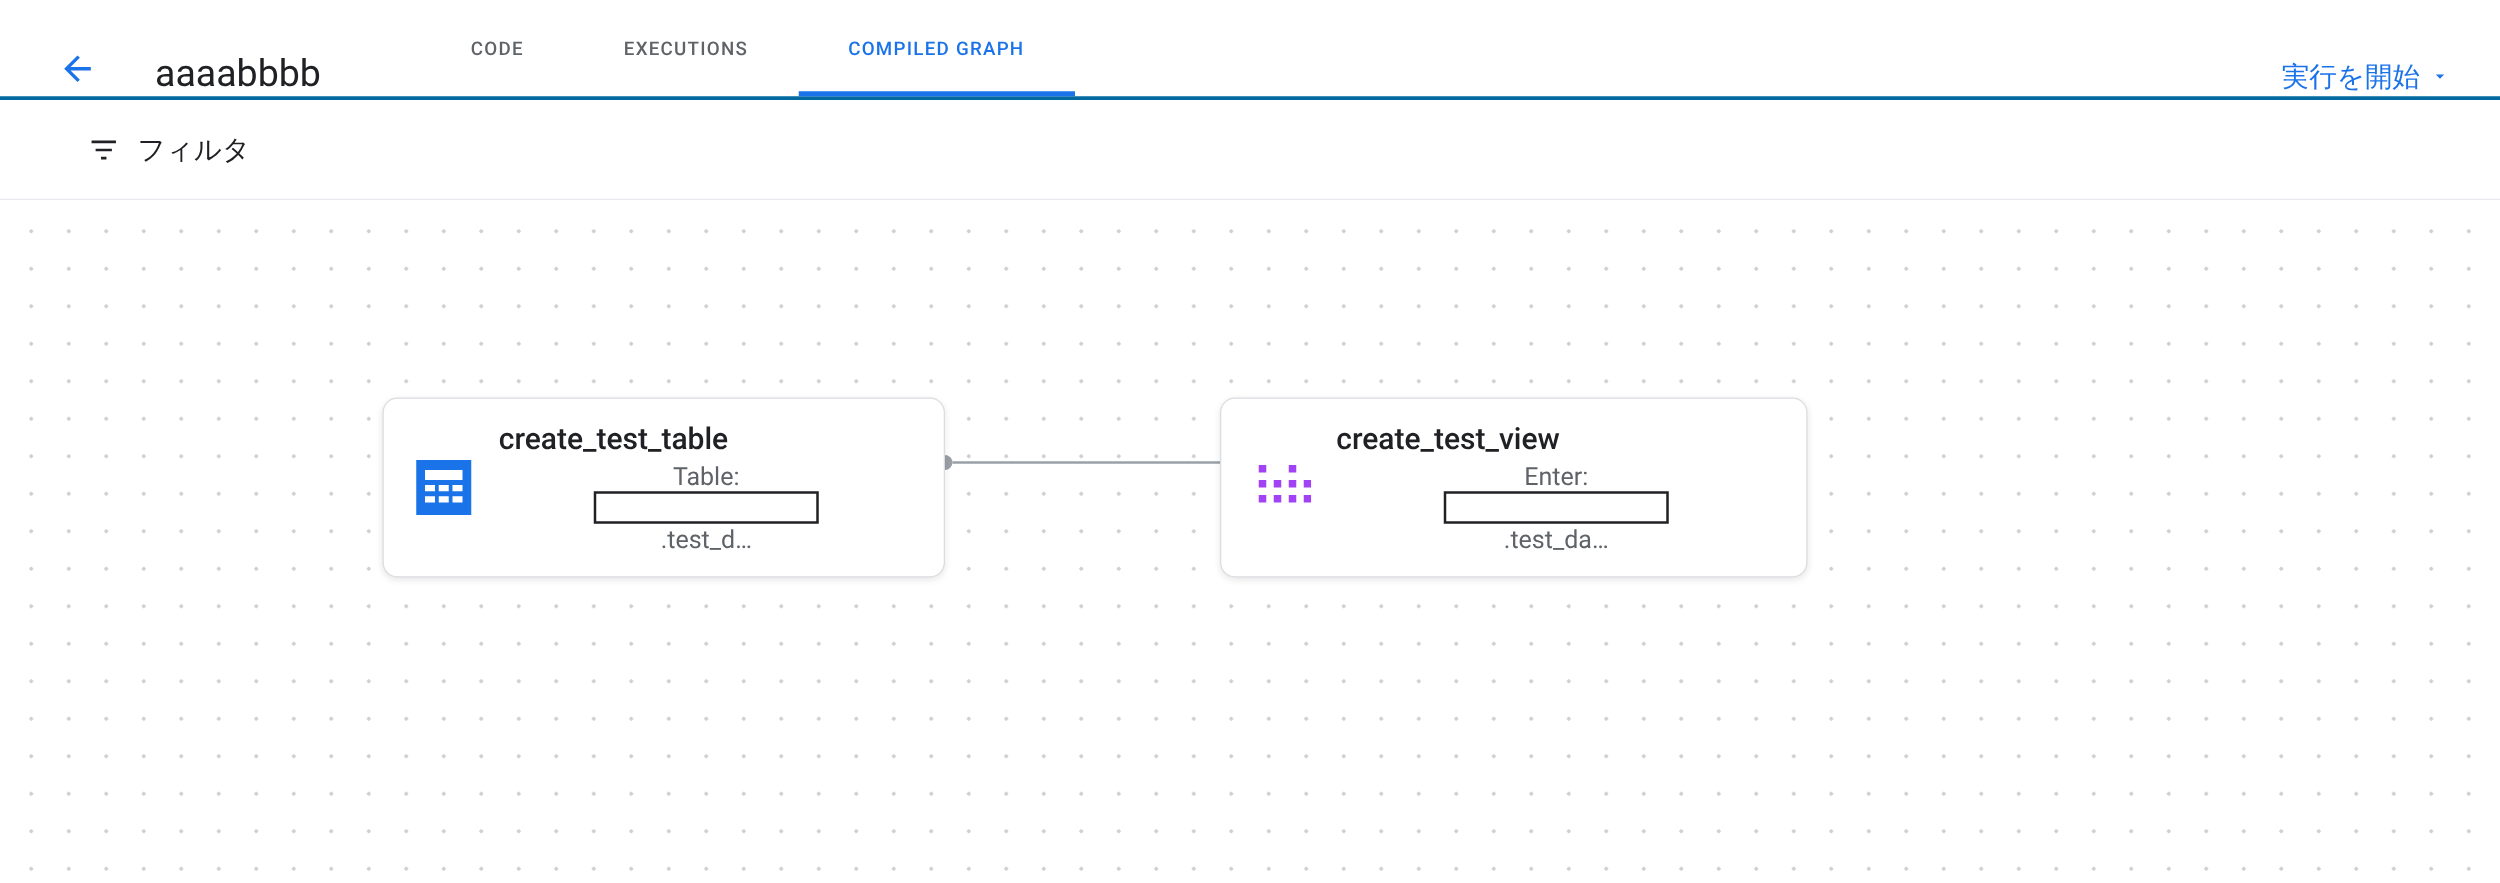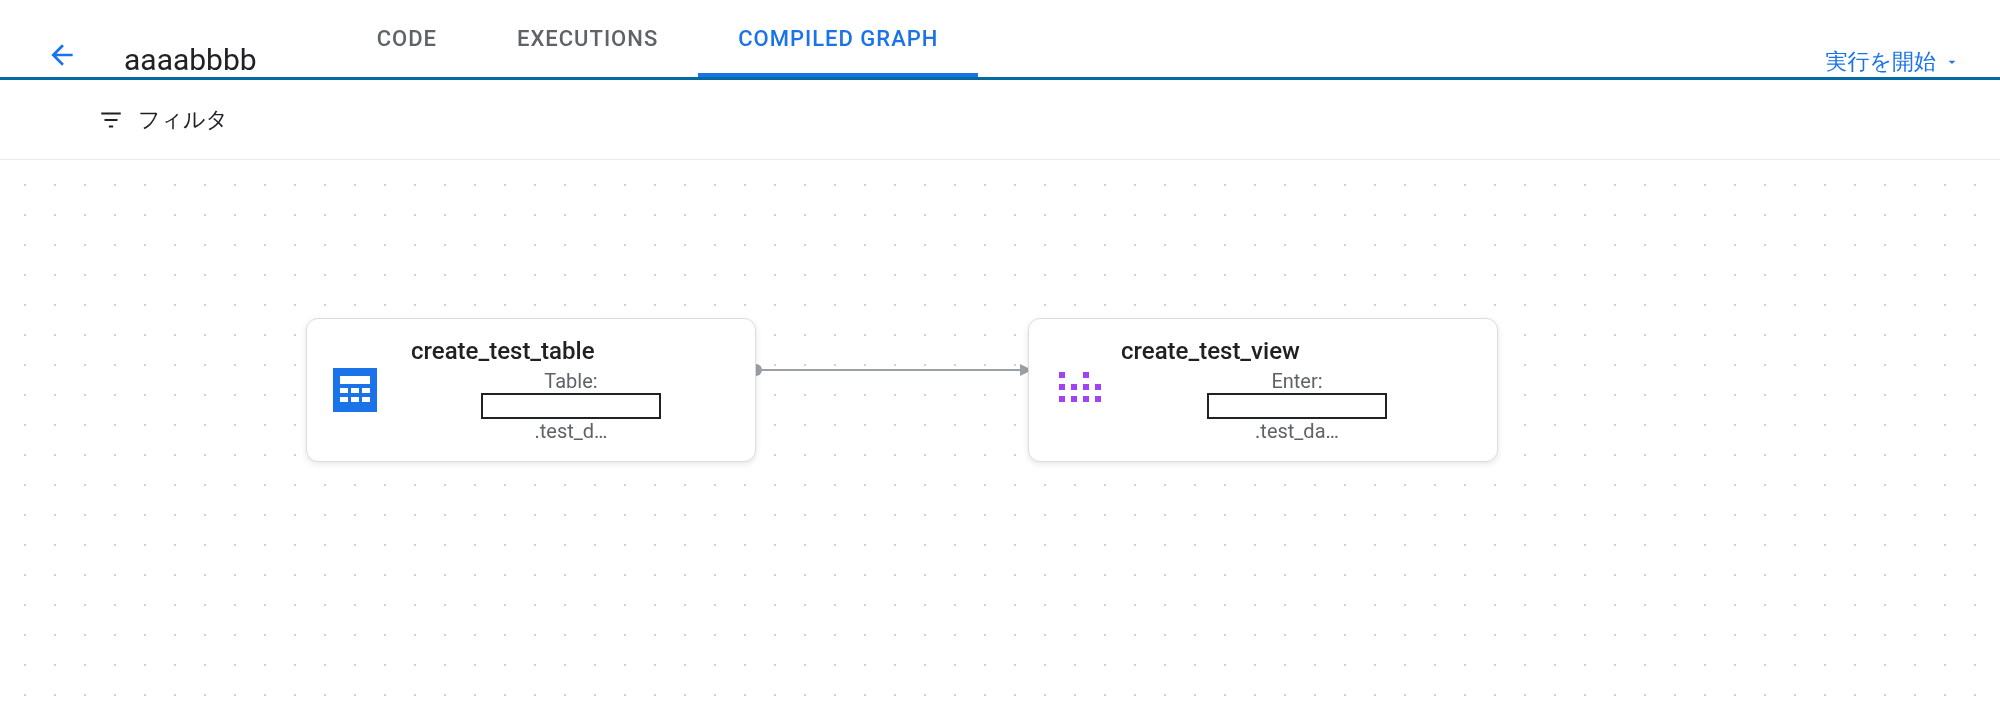--- a/index.html
+++ b/index.html
@@ -41,21 +41,21 @@
       display: flex;
       align-items: center;
       height: 100%;
       flex: 1;
     }
     .tab {
       padding: 0 40px;
       height: 100%;
       display: flex;
       align-items: center;
-      font-size: 22px;
+      font-size: 15px;
       font-weight: 500;
       letter-spacing: 1px;
       color: #5f6368;
       cursor: pointer;
       position: relative;
     }
     .tab.active {
       color: #1a73e8;
     }
     .tab.active::after {
@@ -76,21 +76,21 @@
       cursor: pointer;
       margin-left: 40px;
     }
     .action-button .dropdown-icon {
       margin-left: 8px;
     }
     .filter-bar {
       display: flex;
       align-items: center;
       height: 80px;
-      padding: 0 96px;
+      padding: 0 68px;
       border-bottom: 1px solid #e8eaed;
     }
     .filter-icon {
       width: 30px;
       height: 30px;
       display: flex;
       align-items: center;
       justify-content: center;
       margin-right: 12px;
       color: #202124;
@@ -217,21 +217,21 @@
 </div>
 
 <div class="graph-canvas">
 
   <svg class="edge" style="left:750px; top:200px; width:290px; height:20px;">
     <circle class="edge-dot" cx="6" cy="10" r="6"></circle>
     <line class="edge-line" x1="12" y1="10" x2="270" y2="10"></line>
     <polygon class="edge-arrow" points="270,4 282,10 270,16"></polygon>
   </svg>
 
-  <div class="node" style="left:306px; top:158px; width:450px;gap:12px;">
+  <div class="node" style="left:306px; top:158px; width:450px;">
     <div class="node-icon">
       <svg width="48" height="48" viewBox="0 0 48 48">
         <rect x="2" y="2" width="44" height="44" fill="#1a73e8"></rect>
         <rect x="9" y="10" width="30" height="8" fill="#fff"></rect>
         <rect x="9" y="22" width="8" height="5" fill="#fff"></rect>
         <rect x="20" y="22" width="8" height="5" fill="#fff"></rect>
         <rect x="31" y="22" width="8" height="5" fill="#fff"></rect>
         <rect x="9" y="31" width="8" height="5" fill="#fff"></rect>
         <rect x="20" y="31" width="8" height="5" fill="#fff"></rect>
         <rect x="31" y="31" width="8" height="5" fill="#fff"></rect>
@@ -240,21 +240,21 @@
     <div class="node-content">
       <div class="node-title">create_test_table</div>
       <div class="node-subtitle">
         <span>Table:</span>
         <span class="redacted-box"></span>
         <span>.test_d…</span>
       </div>
     </div>
   </div>
 
-  <div class="node" style="left:1028px; top:158px; width:470px;">
+  <div class="node" style="left:976px; top:158px; width:470px;">
     <div class="node-icon">
       <svg width="48" height="48" viewBox="0 0 48 48">
         <rect x="6" y="6" width="6" height="6" fill="#a142f4"></rect>
         <rect x="30" y="6" width="6" height="6" fill="#a142f4"></rect>
         <rect x="6" y="18" width="6" height="6" fill="#a142f4"></rect>
         <rect x="18" y="18" width="6" height="6" fill="#a142f4"></rect>
         <rect x="30" y="18" width="6" height="6" fill="#a142f4"></rect>
         <rect x="42" y="18" width="6" height="6" fill="#a142f4"></rect>
         <rect x="6" y="30" width="6" height="6" fill="#a142f4"></rect>
         <rect x="18" y="30" width="6" height="6" fill="#a142f4"></rect>

